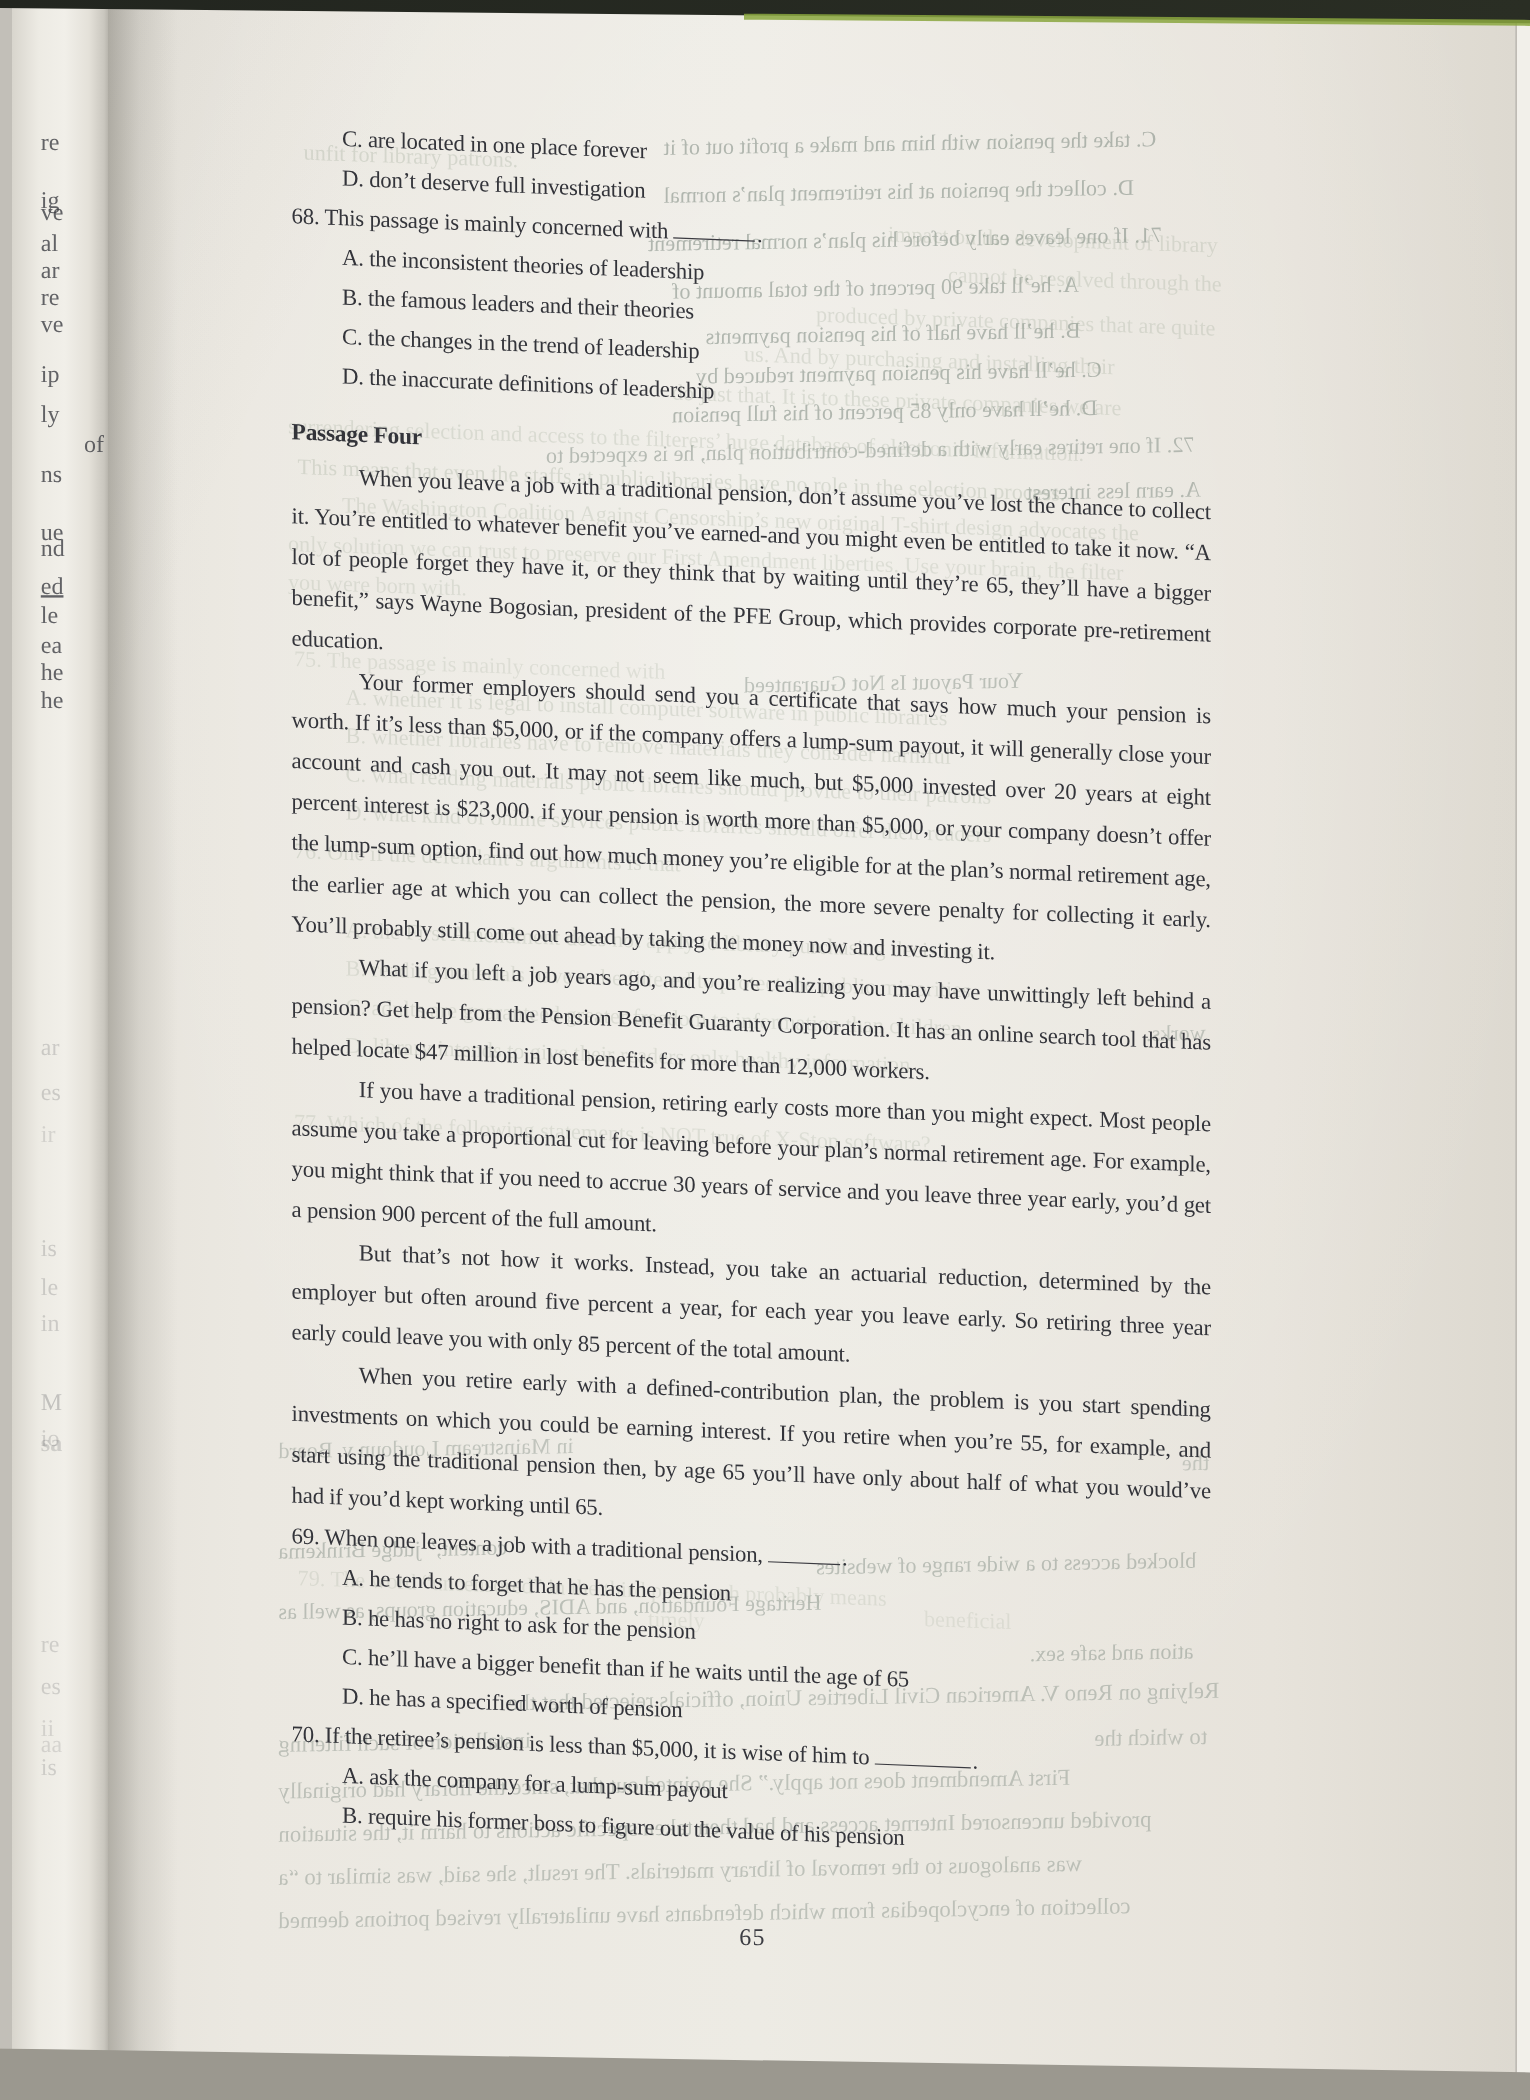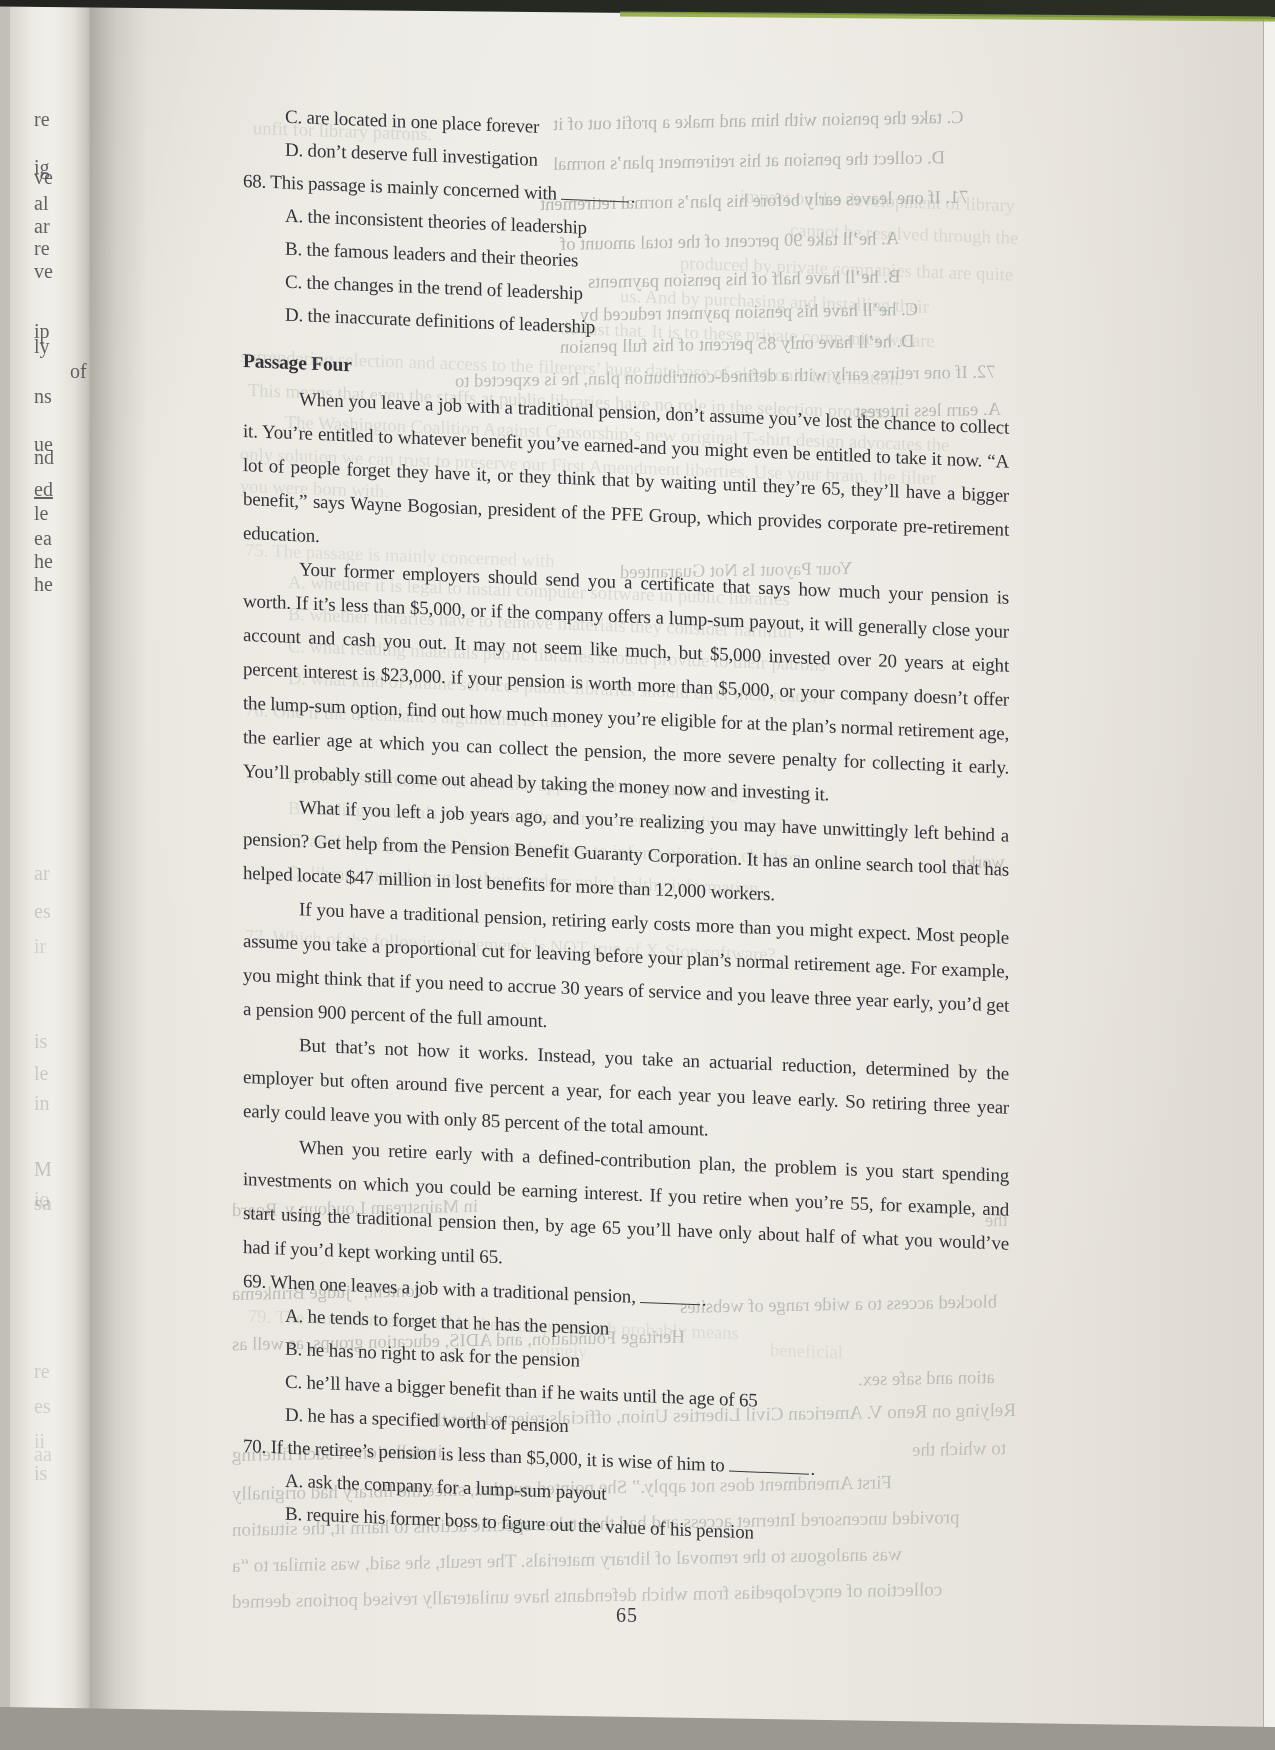--- a/index.html
+++ b/index.html
@@ -111,21 +111,21 @@
       <div class="ghost fnt" style="left: 770px; top: 1340px; opacity: 0.18; font-size: 18.5px;">beneficial</div>
     </div>
   <div id="edge-layer">
       <div class="edge-letter" style="top: 108px; opacity: 0.8;">re</div>
       <div class="edge-letter" style="top: 140px; opacity: 0.8; margin-top: 16px;">ig</div>
       <div class="edge-letter" style="top: 166px; opacity: 0.8;">ve</div>
       <div class="edge-letter" style="top: 192px; opacity: 0.8;">al</div>
       <div class="edge-letter" style="top: 215px; opacity: 0.8;">ar</div>
       <div class="edge-letter" style="top: 237px; opacity: 0.8;">re</div>
       <div class="edge-letter" style="top: 260px; opacity: 0.8;">ve</div>
-      <div class="edge-letter" style="top: 320px; opacity: 0.8;">ip</div>
+      <div class="edge-letter" style="top: 301px; opacity: 0.8;">ip</div>
       <div class="edge-letter" style="top: 335px; opacity: 0.8;">ly</div>
       <div class="edge-letter" style="top: 360px; opacity: 0.8; margin-left: 36px;">of</div>
       <div class="edge-letter" style="top: 385px; opacity: 0.8;">ns</div>
       <div class="edge-letter" style="top: 432px; opacity: 0.8; margin-top: 14px;">nd</div>
       <div class="edge-letter" style="top: 433px; opacity: 0.8;">ue</div>
       <div class="edge-letter" style="top: 478px; opacity: 0.8; text-decoration: underline;">ed</div>
       <div class="edge-letter" style="top: 502px; opacity: 0.8;">le</div>
       <div class="edge-letter" style="top: 527px; opacity: 0.8;">ea</div>
       <div class="edge-letter" style="top: 550px; opacity: 0.8;">he</div>
       <div class="edge-letter" style="top: 573px; opacity: 0.8;">he</div>

